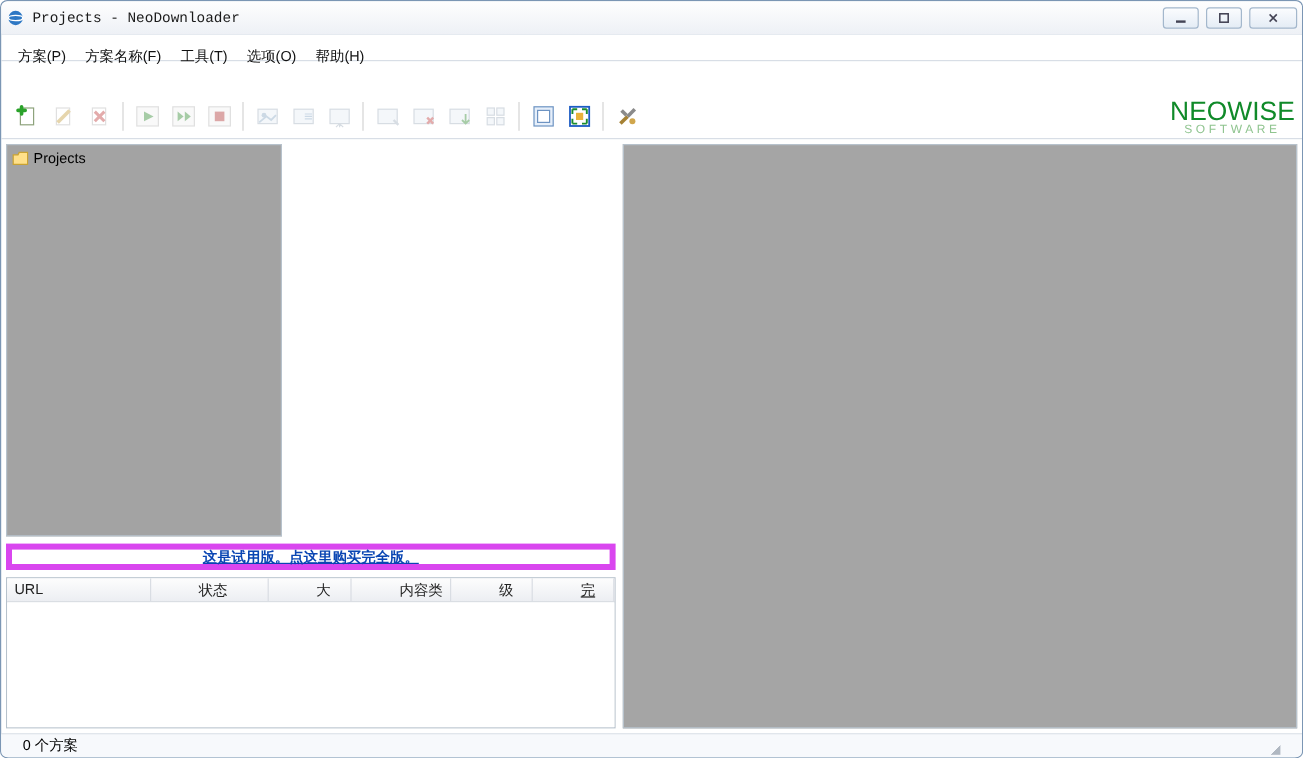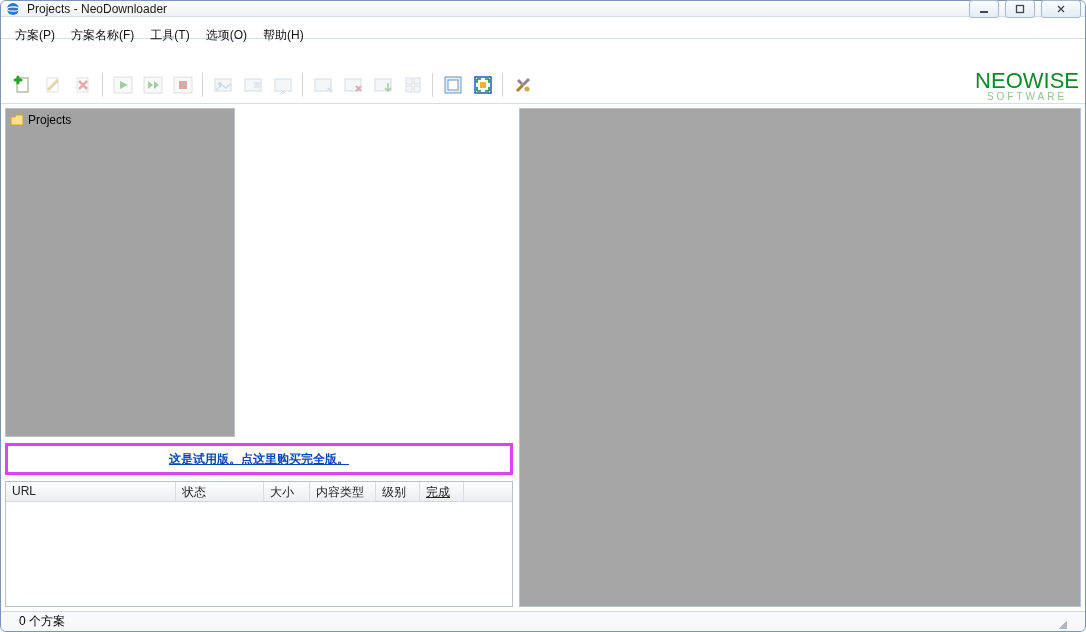--- a/index.html
+++ b/index.html
@@ -18,27 +18,28 @@
   border: 1px solid #7b96b4;
   border-radius: 6px;
   background: #fff;
   display: flex;
   flex-direction: column;
   box-shadow: inset 0 0 0 1px #fff;
 }
 
 
 .titlebar {
-  height: 16px;
+  height: 28px;
   display: flex;
   align-items: center;
   padding: 0 4px;
   background: linear-gradient(#fefefe, #eef1f6);
   border-bottom: 1px solid #d4dde6;
   border-radius: 6px 6px 0 0;
+  font-family: Liberation Mono, monospace;
 }
 .titlebar .app-icon {
   width: 16px; height: 16px; margin-right: 6px;
   display: inline-flex; align-items: center; justify-content: center;
 }
 .titlebar .title { color: #1a1a1a; }
 .titlebar .spacer { flex: 1; }
 .win-controls { display: flex; gap: 6px; }
 .win-btn {
   width: 30px; height: 18px;
@@ -146,37 +147,38 @@
   color:#222;
 }
 .list-col.col-name { flex: 1; }
 .list-col.col-file { width: 48px; text-align: right; }
 .list-body {
   flex:1;
   overflow:hidden;
   background: repeating-linear-gradient(#ffffff,#ffffff 15px,#f5f7fa 15px,#f5f7fa 30px);
 }
 .trial-bar {
-  height: 32px;
-  border: 3px solid #d946ef;
+  height: 22px;
+  border: 5px solid #d946ef;
   display:flex; align-items:center; justify-content:center;
 }
 .trial-link { color:#0a46b3; text-decoration: underline; font-weight: bold; cursor: pointer; }
 .download-pane {
   height: 126px;
   border: 1px solid #b7c2cc;
   display:flex;
   flex-direction:column;
   background:#fff;
 }
 .dl-header {
   display:flex;
   background: linear-gradient(#fdfdfd,#eceef2);
   border-bottom: 1px solid #d2d6dd;
   height: 20px;
+  gap: 34px;
 }
 .dl-col { padding:2px 6px; border-right:1px solid #d9dde3; color:#222; }
 .dl-col.url { width: 170px; }
 .dl-col.status { width: 88px; }
 .dl-col.size { width: 46px; }
 .dl-col.ctype { width: 66px; }
 .dl-col.level { width: 44px; }
 .dl-col.done { width: 44px; text-decoration: underline; }
 .dl-body { flex:1; background:#fff; }
 

